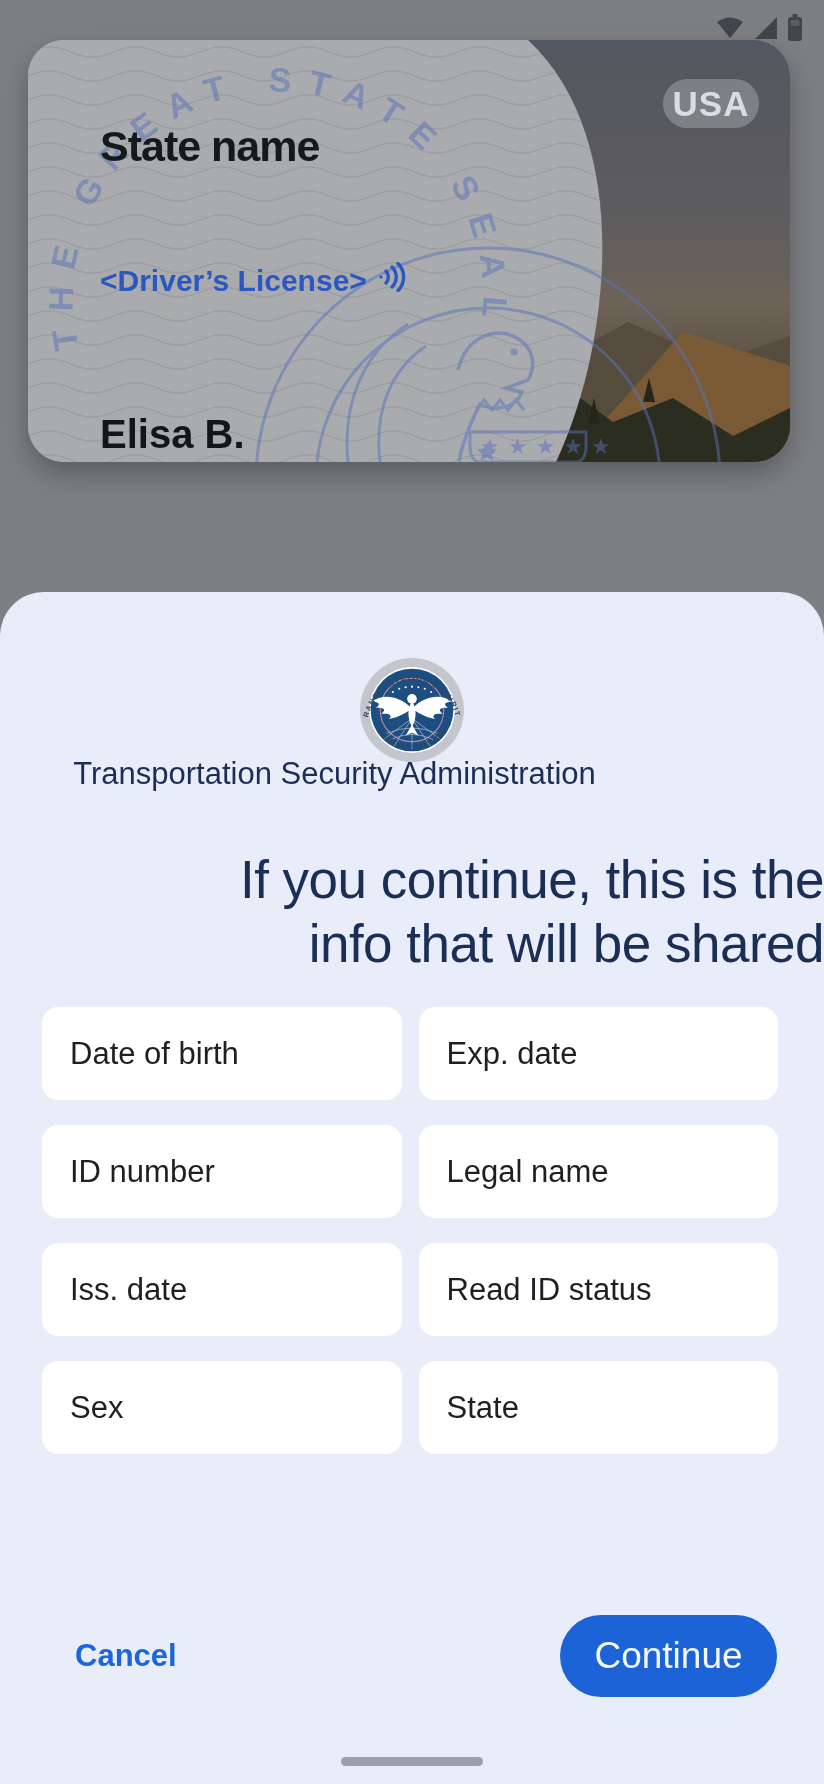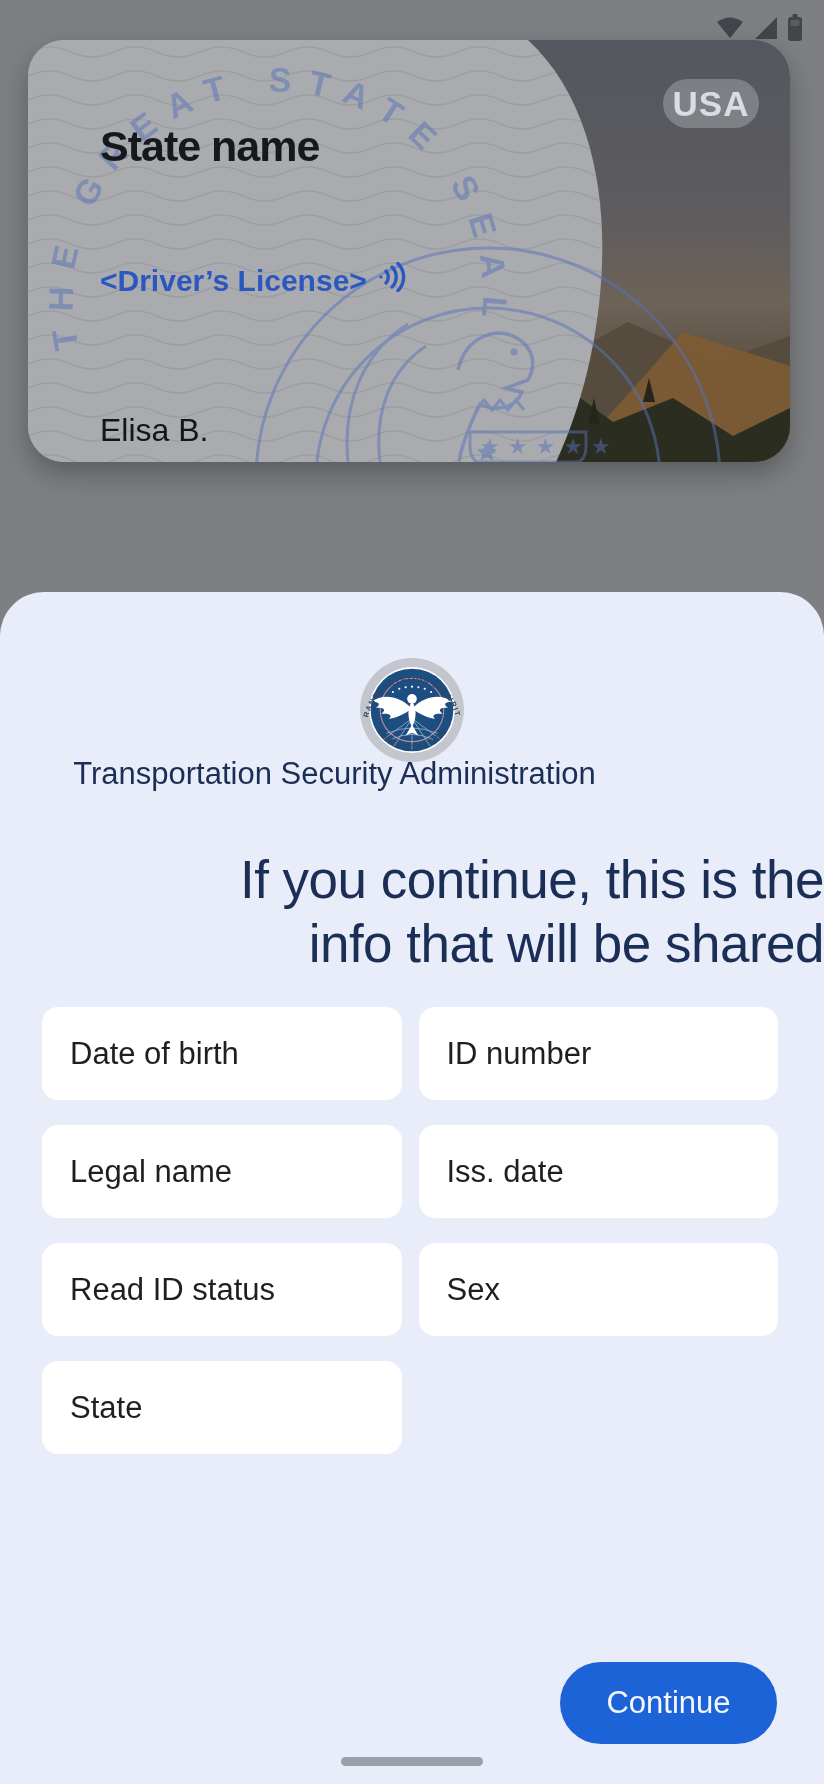--- a/index.html
+++ b/index.html
@@ -20,21 +20,21 @@
   .card svg.art{position:absolute;left:0;top:0;}
   .card .state-name{
     position:absolute;left:72px;top:82px;font-size:43px;font-weight:700;
     letter-spacing:-1px;color:#17181b;
   }
   .card .doc-line{
     position:absolute;left:72px;top:184px;display:flex;align-items:center;gap:10px;
     font-size:30px;font-weight:600;color:#2b57c0;margin-top:38px;
   }
   .card .holder{
-    position:absolute;left:72px;top:372px;font-size:32px;font-weight:400;color:#141519;text-align:right;
+    position:absolute;left:72px;top:372px;font-size:40px;font-weight:700;color:#141519;text-align:right;
   }
   .card .usa-pill{
     position:absolute;left:635px;top:39px;width:96px;height:49px;border-radius:25px;
     background:rgba(235,238,244,0.26);display:flex;align-items:center;justify-content:center;
     font-size:35px;font-weight:700;color:#d9dce2;letter-spacing:1px;
   }
   
   .sheet{
     position:absolute;left:0;top:592px;width:824px;height:1192px;
     background:#e9edf9;border-radius:44px 44px 0 0;
@@ -58,21 +58,21 @@
     font-size:31px;color:#1e1f23;
   }
   .btn-row{position:absolute;left:0;top:1615px;width:824px;height:82px;}
   .cancel-btn{
     position:absolute;left:75px;top:0;height:82px;display:flex;align-items:center;
     font-size:31px;font-weight:600;color:#1a66da;cursor:pointer;
   }
   .continue-btn{
     position:absolute;left:560px;top:0;width:217px;height:82px;border-radius:41px;
     background:#1b63d6;display:flex;align-items:center;justify-content:center;
-    font-size:31px;font-weight:500;color:#f4f7fd;cursor:pointer;border:none;margin-top:47px;
+    font-size:37px;font-weight:500;color:#f4f7fd;cursor:pointer;border:none;
   }
   .gesture-bar{
     position:absolute;left:341px;top:1757px;width:142px;height:9px;border-radius:5px;
     background:#9b9fa7;
   }
 </style>
 </head>
 <body>
 
 <div class="statusbar">
@@ -225,25 +225,27 @@
 
 <div class="org-name">Transportation Security Administration</div>
 
 <div class="heading">
   <div>If you continue, this is the</div>
   <div>info that will be shared</div>
 </div>
 
 <div class="chips" id="chips">
     <div class="chip">Date of birth</div>
+    <div class="chip">Exp. date</div>
     <div class="chip">ID number</div>
     <div class="chip">Legal name</div>
     <div class="chip">Iss. date</div>
     <div class="chip">Read ID status</div>
     <div class="chip">Sex</div>
     <div class="chip">State</div>
   </div>
 
 <div class="btn-row">
+  <div class="cancel-btn">Cancel</div>
   <button class="continue-btn">Continue</button>
 </div>
 
 <div class="gesture-bar"></div>
 
 </body></html>

